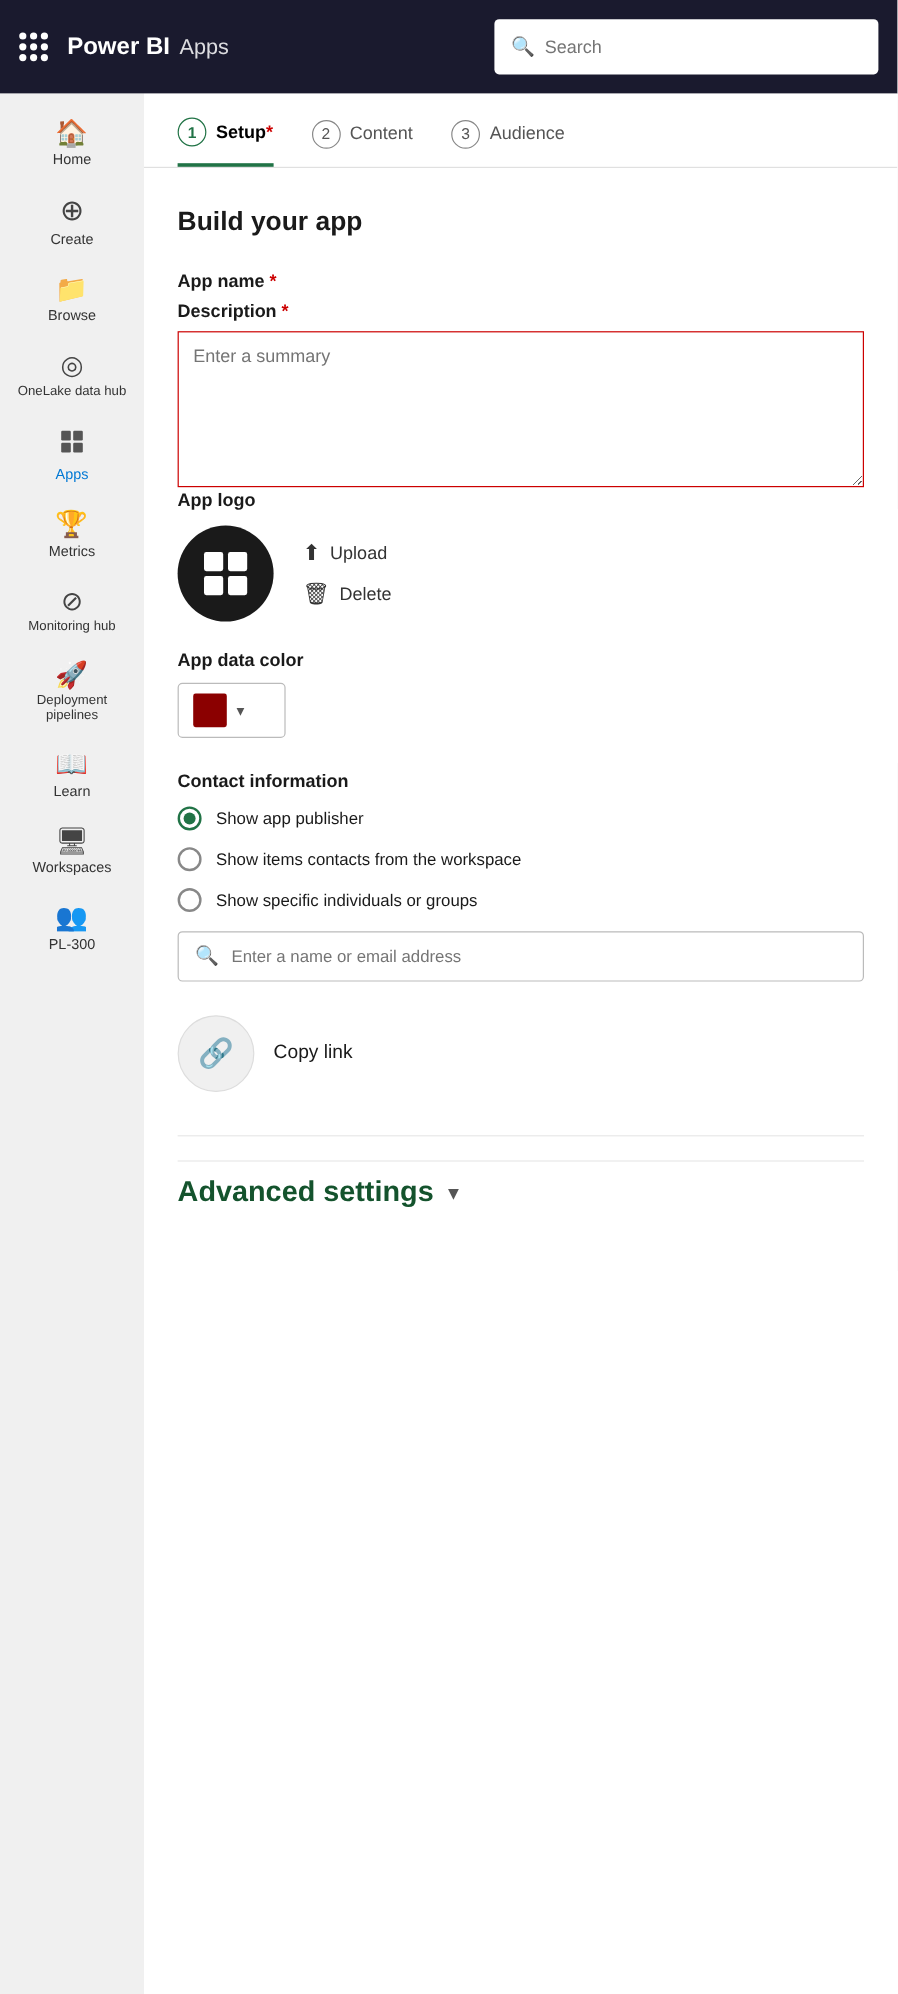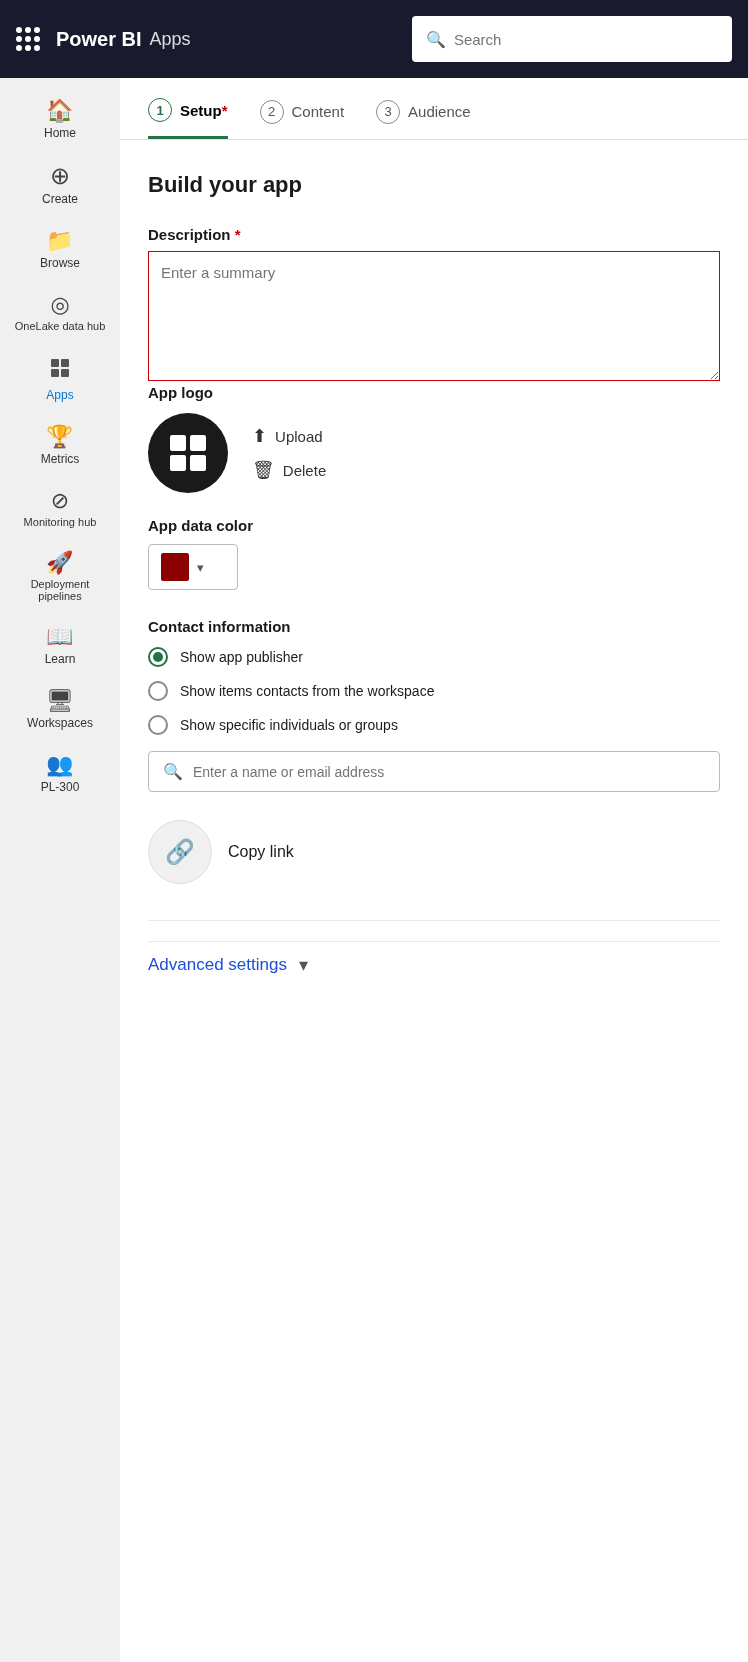--- a/index.html
+++ b/index.html
@@ -336,21 +336,21 @@
 
     
     .advanced-section {
       display: flex;
       align-items: center;
       gap: 12px;
       cursor: pointer;
       padding-top: 12px;
       border-top: 1px solid #e8e8e8;
     }
-    .advanced-label { font-size: 17px; font-weight: 400; color: #1d4ed8; }
+    .advanced-label { font-size: 24px; font-weight: 700; color: #14532d; }
     .chevron-down { font-size: 18px; color: #555; }
 
     .divider { height: 1px; background: #e8e8e8; margin: 20px 0; }
   </style>
 </head>
 <body>
 
 <div class="topbar">
   <div class="topbar-dots">
     <span></span>
@@ -456,20 +456,23 @@
         <span class="tab-num">3</span>
         <span>Audience</span>
       </div>
     </div>
 
     <div class="content">
 
       <h2 class="section-title">Build your app</h2>
 
       <div>
+        <div class="field-label">
+          <span>App name</span><span class="required"> *</span>
+        </div>
       </div>
 
       <div>
         <div class="field-label">
           <span>Description</span><span class="required"> *</span>
         </div>
         <textarea class="textarea-field" placeholder="Enter a summary" style=""></textarea>
       </div>
 
       <div class="logo-section">

